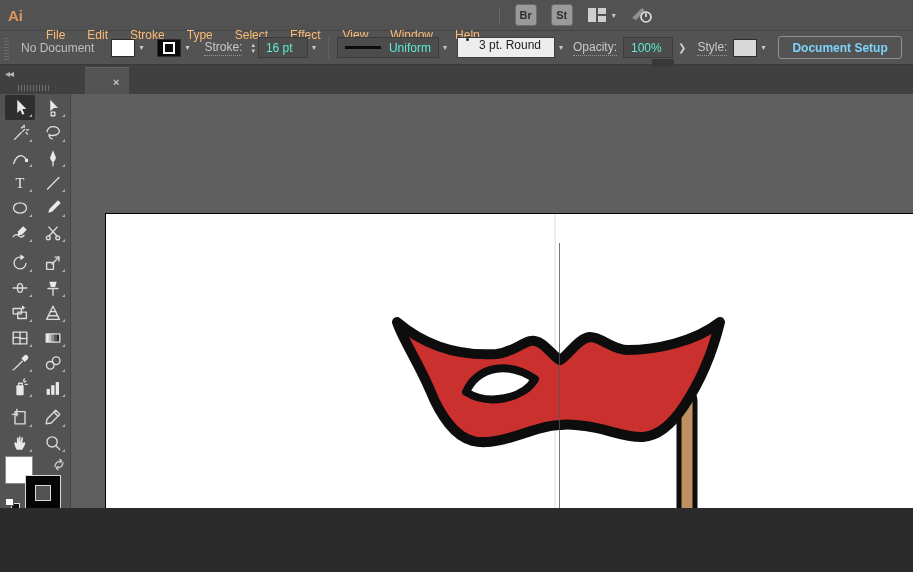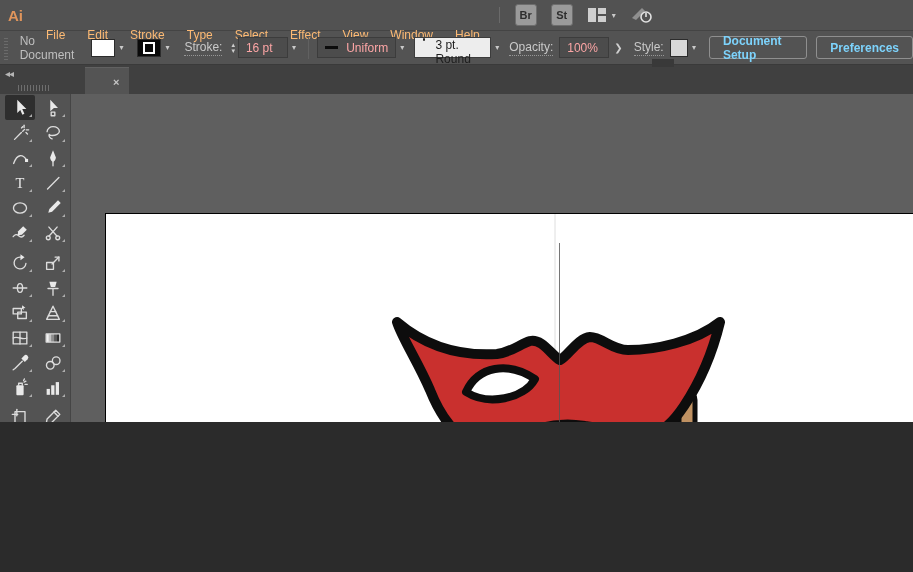--- a/index.html
+++ b/index.html
@@ -1,16 +1,16 @@
 <!DOCTYPE html>
 <html><head>
 <meta charset="utf-8">
 <style>
   html,body{margin:0;padding:0;background:#2b2b2b;}
-  .app{position:relative;width:913px;height:422px;background:#535353;overflow:hidden;
+  .app{position:relative;width:913px;height:508px;background:#535353;overflow:hidden;
        font-family:"Liberation Sans",sans-serif;font-size:12px;color:#d6d6d6;}
 
   
   .menubar{height:30px;display:flex;align-items:center;background:#525252;border-bottom:1px solid #444;}
   .ai-logo{color:#e0955c;font-weight:bold;font-size:15px;margin:0 12px 0 8px;}
   .menu-items{display:flex;align-items:center;}
   .menu-item{padding:0 11px;color:#fdba74;margin-top:39px;}
   .msep{width:1px;height:16px;background:#6a6a6a;margin:0 8px;}
   .mini-app-btn{width:20px;height:20px;background:#9a9a9a;color:#2e2e2e;border:1px solid #6d6d6d;
        border-radius:3px;display:flex;align-items:center;justify-content:center;
@@ -26,21 +26,21 @@
   .status{color:#bfbfbf;margin:0 12px 0 6px;}
   .swatch-group{display:flex;align-items:center;margin:0 5px;}
   .fill-swatch{width:22px;height:16px;background:#fff;border:1px solid #2c2c2c;}
   .stroke-swatch{width:22px;height:16px;background:#0a0a0a;border:1px solid #2c2c2c;
        display:flex;align-items:center;justify-content:center;}
   .stroke-swatch .inner{width:8px;height:8px;border:2px solid #fff;background:#0a0a0a;}
   .dd-chev{font-size:8px;color:#c9c9c9;padding:0 4px;}
   .ulabel{color:#c9c9c9;border-bottom:1px dotted #979797;padding-bottom:1px;margin:0 6px;}
   .stepper{display:flex;flex-direction:column;line-height:6px;font-size:7px;color:#cfcfcf;margin:0 3px;}
   .field{background:#4c4c4c;border:1px solid #3c3c3c;height:19px;display:flex;align-items:center;
-       padding:0 7px;color:#fca5a5;min-width:34px;}
+       padding:0 7px;color:#5eead4;min-width:34px;}
   .light-dd{background:#ededed;border:1px solid #3c3c3c;height:19px;display:flex;align-items:flex-start;
        color:#1e1e1e;padding:0 8px;}
   .profile-line{width:44px;height:3px;background:#0c0c0c;margin-right:8px;}
   .brush-dot{width:3px;height:3px;border-radius:50%;background:#222;margin-right:10px;}
   .csep{width:1px;height:22px;background:#616161;margin:0 8px;}
   .ctrl-btn{border:1px solid #8f8f8f;border-radius:3px;height:21px;display:flex;align-items:center;
        padding:0 13px;font-weight:bold;color:#7dd3fc;margin-left:9px;}
   .arrow-btn{color:#cfcfcf;font-size:10px;padding:0 5px;}
 
   
@@ -170,21 +170,20 @@
 
     <span class="ulabel">Opacity:</span>
     <span class="field">100%</span>
     <span class="arrow-btn">❯</span>
 
     <span class="ulabel">Style:</span>
     <span class="fill-swatch" style="background:#d8d8d8"></span>
     <span class="dd-chev">▾</span>
 
     <span class="ctrl-btn">Document Setup</span>
-    <span class="ctrl-btn">Preferences</span>
   </div>
 
   <div class="tabbar">
     <div class="dock-left">
       <span class="collapse-arrows">◂◂</span>
       <span class="hgrip"></span>
     </div>
     <div class="tab">
       <span class="tab-close">×</span>
     </div>

